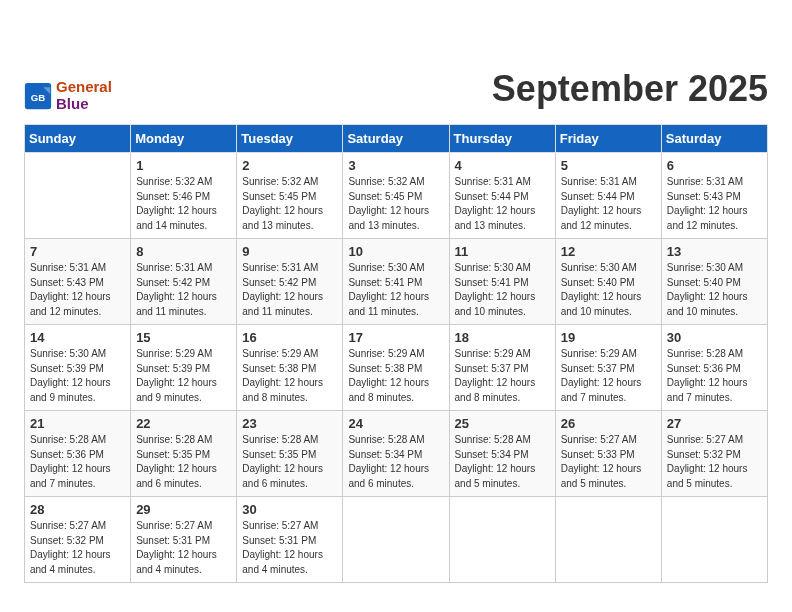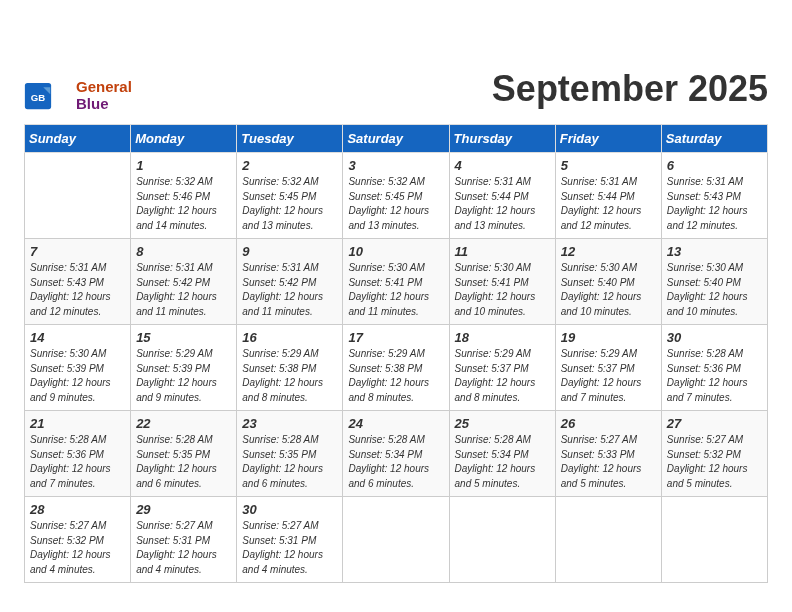--- a/index.html
+++ b/index.html
@@ -7,21 +7,20 @@
       font-family: Arial, sans-serif;
       background: #fff;
       width: 792px;
       min-height: 612px;
       padding: 20px 24px;
     }
     .header-logo {
       display: flex;
       align-items: center;
       margin-bottom: 4px;
-      gap: 20px;
     }
     .logo-icon {
       width: 28px;
       height: 28px;
       margin-right: 4px;
     }
     .title-section {
       text-align: right;
       margin-bottom: 6px;
     }
@@ -32,21 +31,20 @@
       margin-top: 48px;
     }
     .calendar-subtitle {
       font-size: 15px;
       color: #555;
     }
     table {
       width: 100%;
       border-collapse: collapse;
       font-size: 11px;
-      font-style: italic;
     }
     thead tr th {
       background-color: #1565C0;
       color: #fff;
       padding: 6px 4px;
       text-align: left;
       font-size: 13px;
       font-weight: bold;
       border: 1px solid #ddd;
     }

